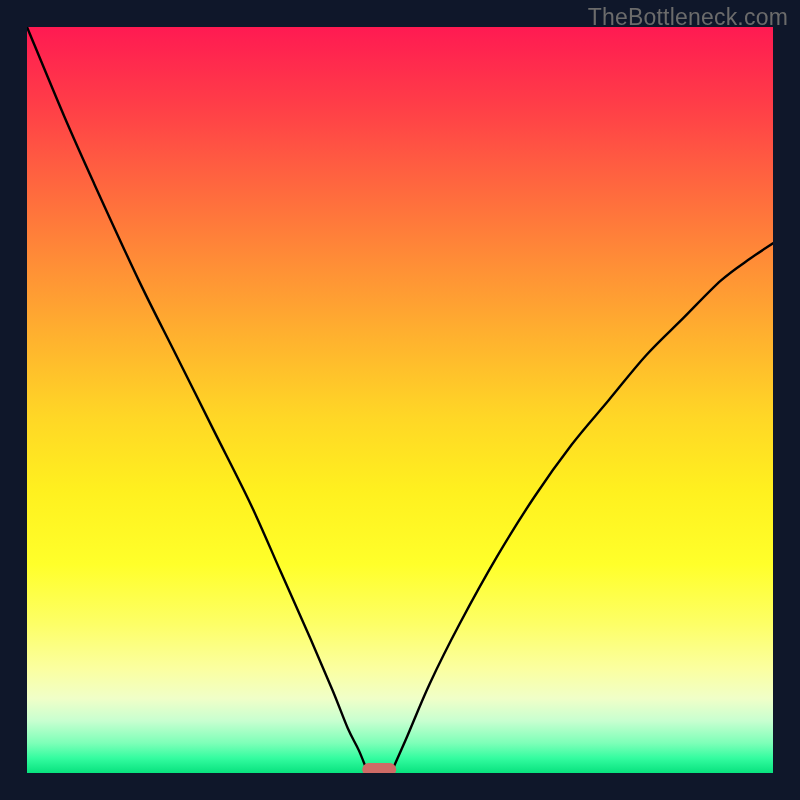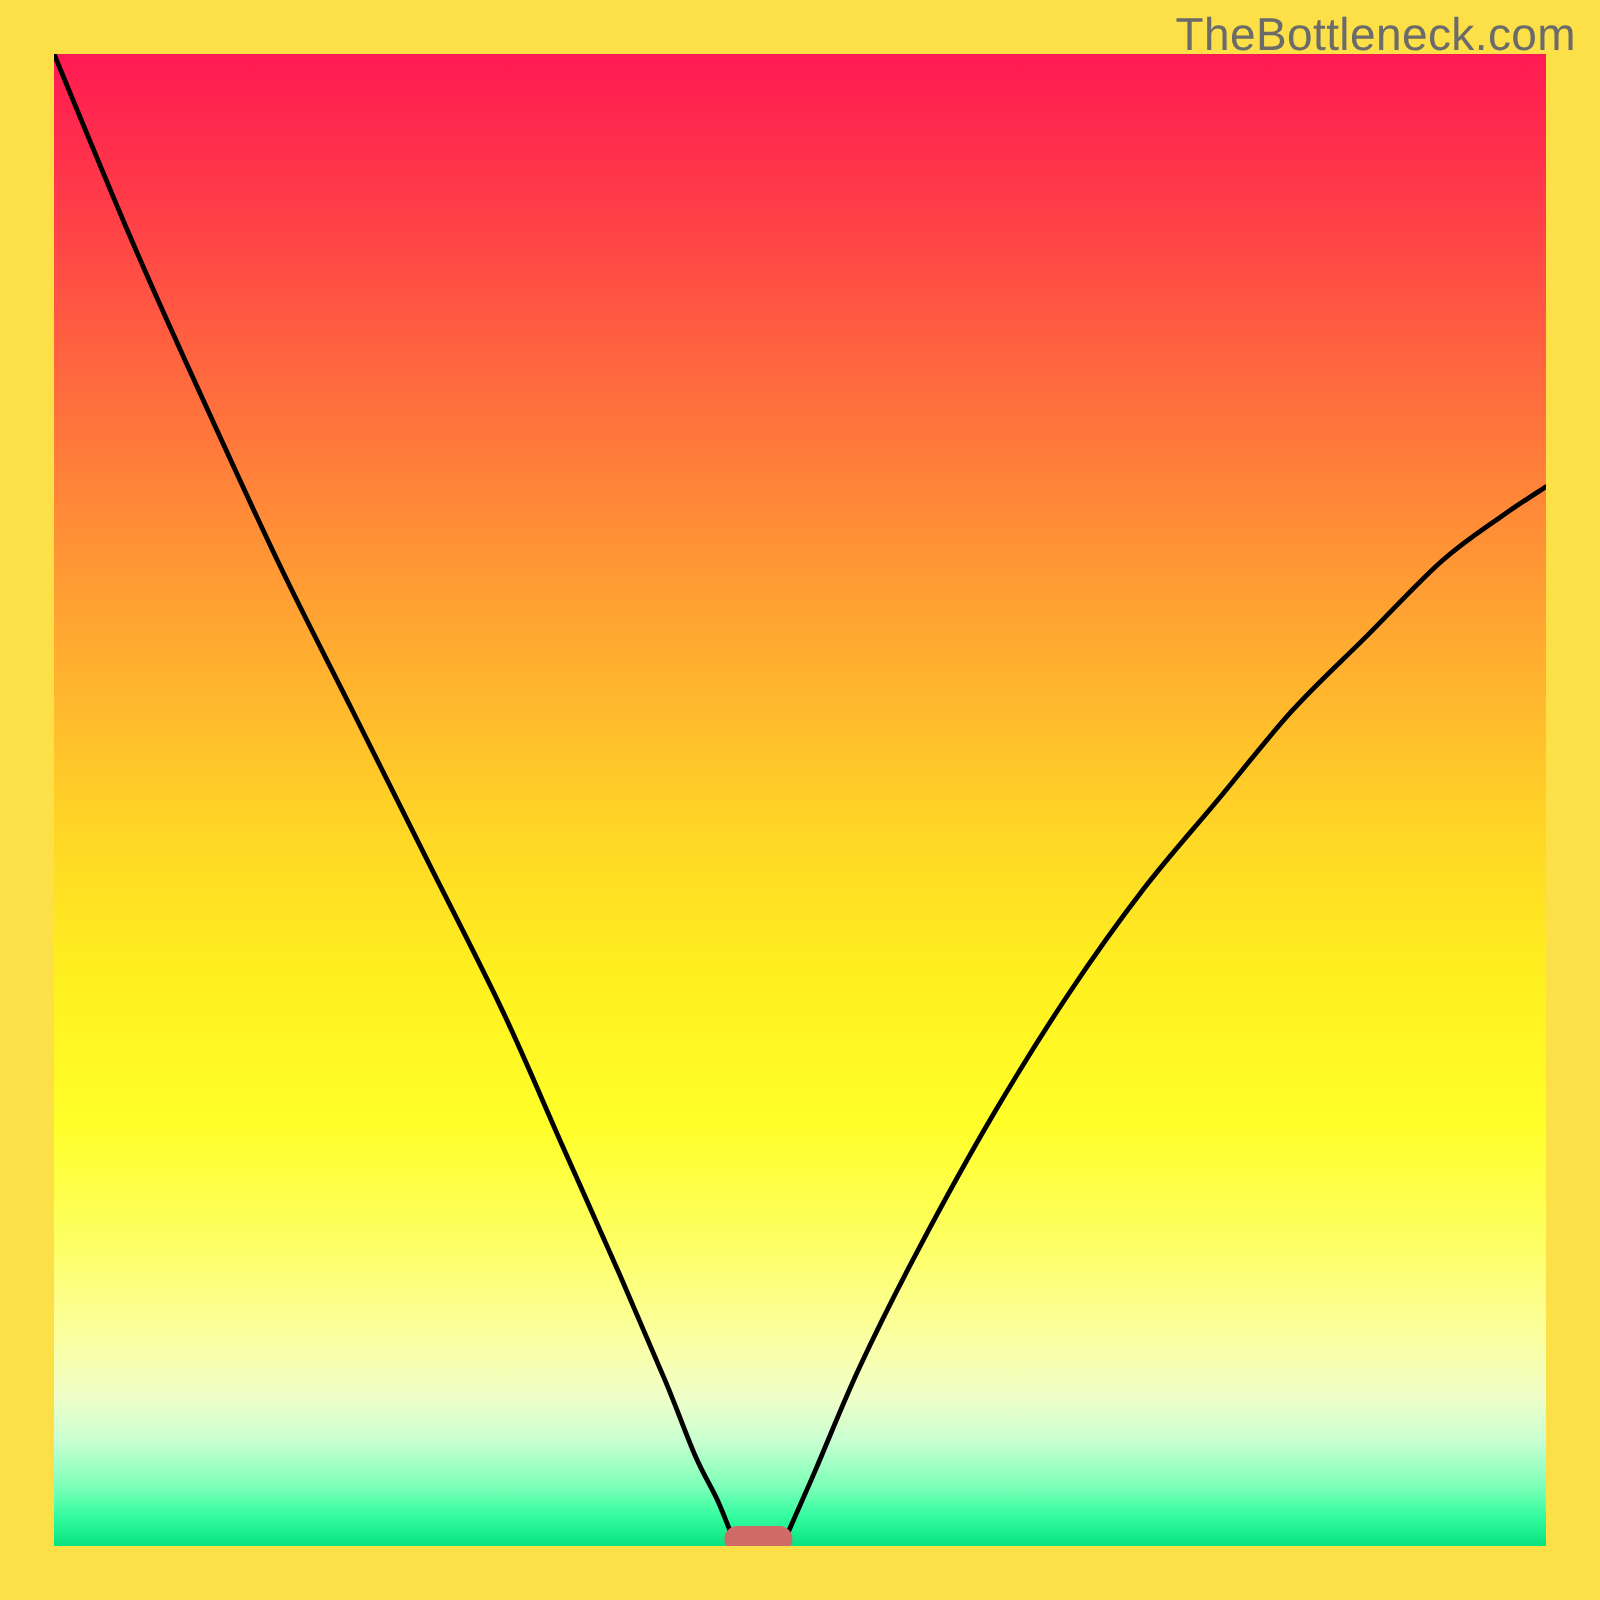--- a/index.html
+++ b/index.html
@@ -7,21 +7,21 @@
     padding: 0;
     width: 800px;
     height: 800px;
     overflow: hidden;
     background: #000;
     font-family: Arial, Helvetica, sans-serif;
   }
   .frame {
     position: absolute;
     inset: 0;
-    background: #fde047;
+    background: #0f172a;
   }
   .plot {
     position: absolute;
     left: 27px;
     top: 27px;
     width: 746px;
     height: 746px;
     overflow: hidden;
   }
   .gradient {

